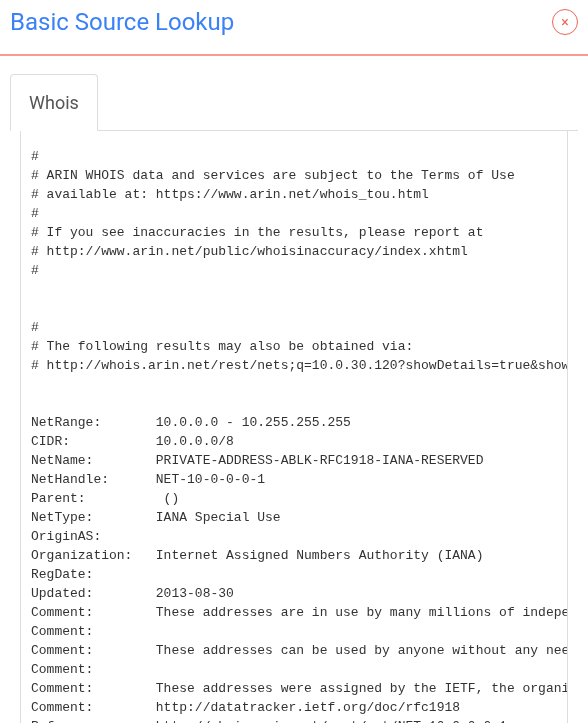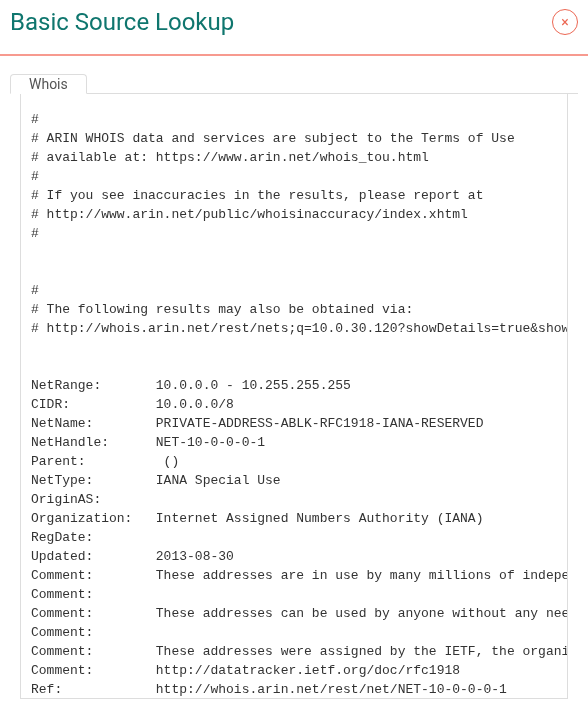--- a/index.html
+++ b/index.html
@@ -13,21 +13,21 @@
     overflow: hidden;
   }
   .header {
     display: flex;
     align-items: center;
     justify-content: space-between;
     padding: 8px 10px 18px 10px;
     border-bottom: 2px solid #f79a8f;
   }
   .header-title {
-    color: #0f766e;
+    color: #3b82f6;
     font-size: 24px;
     font-weight: 400;
   }
   .close-btn {
     width: 26px;
     height: 26px;
     border: 1.5px solid #ec6753;
     border-radius: 50%;
     display: flex;
     align-items: center;
@@ -39,22 +39,22 @@
     background: #fff;
   }
   .tabs-wrap {
     padding: 18px 10px 0 10px;
   }
   .tabs {
     display: flex;
     border-bottom: 1px solid #ddd;
   }
   .tab {
-    padding: 1px 18px;
-    font-size: 14px;
+    padding: 17px 18px;
+    font-size: 18px;
     color: #555;
     cursor: pointer;
     border: 1px solid transparent;
     margin-bottom: -1px;
     border-top-left-radius: 4px;
     border-top-right-radius: 4px;
   }
   .tab.active {
     color: #555;
     background: #fff;

